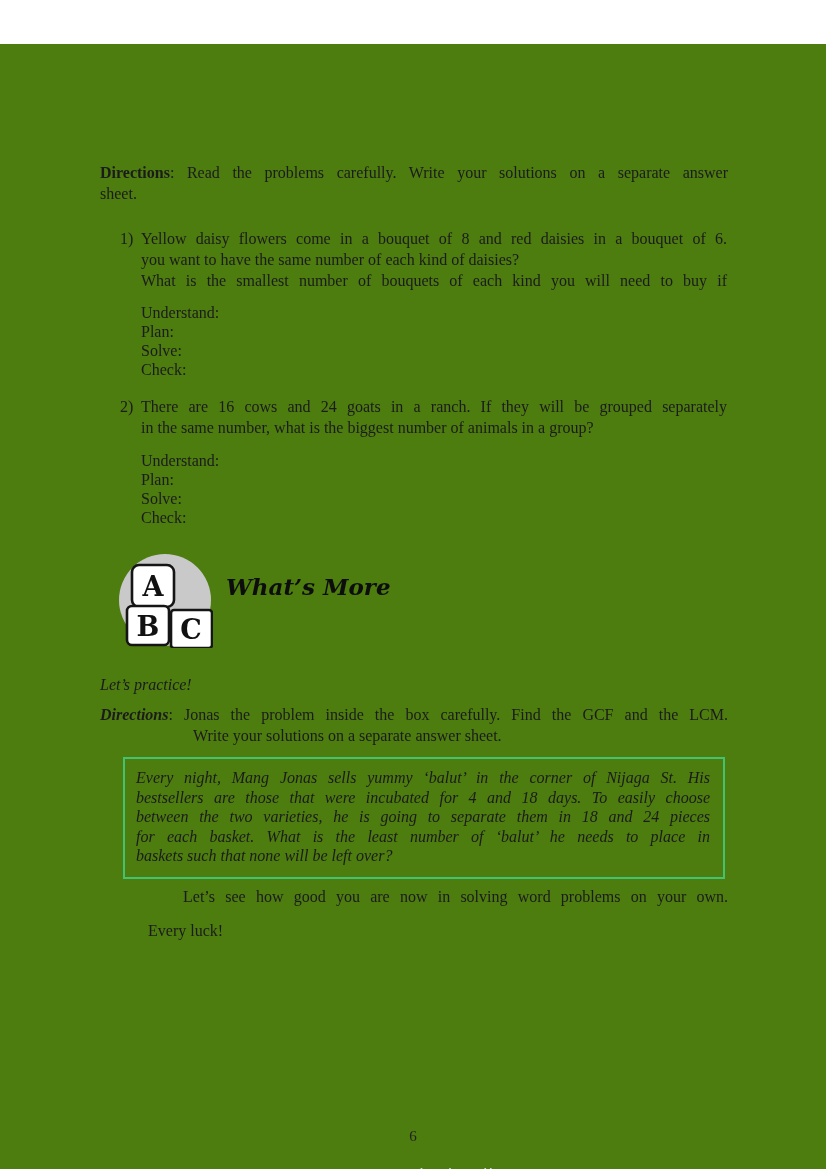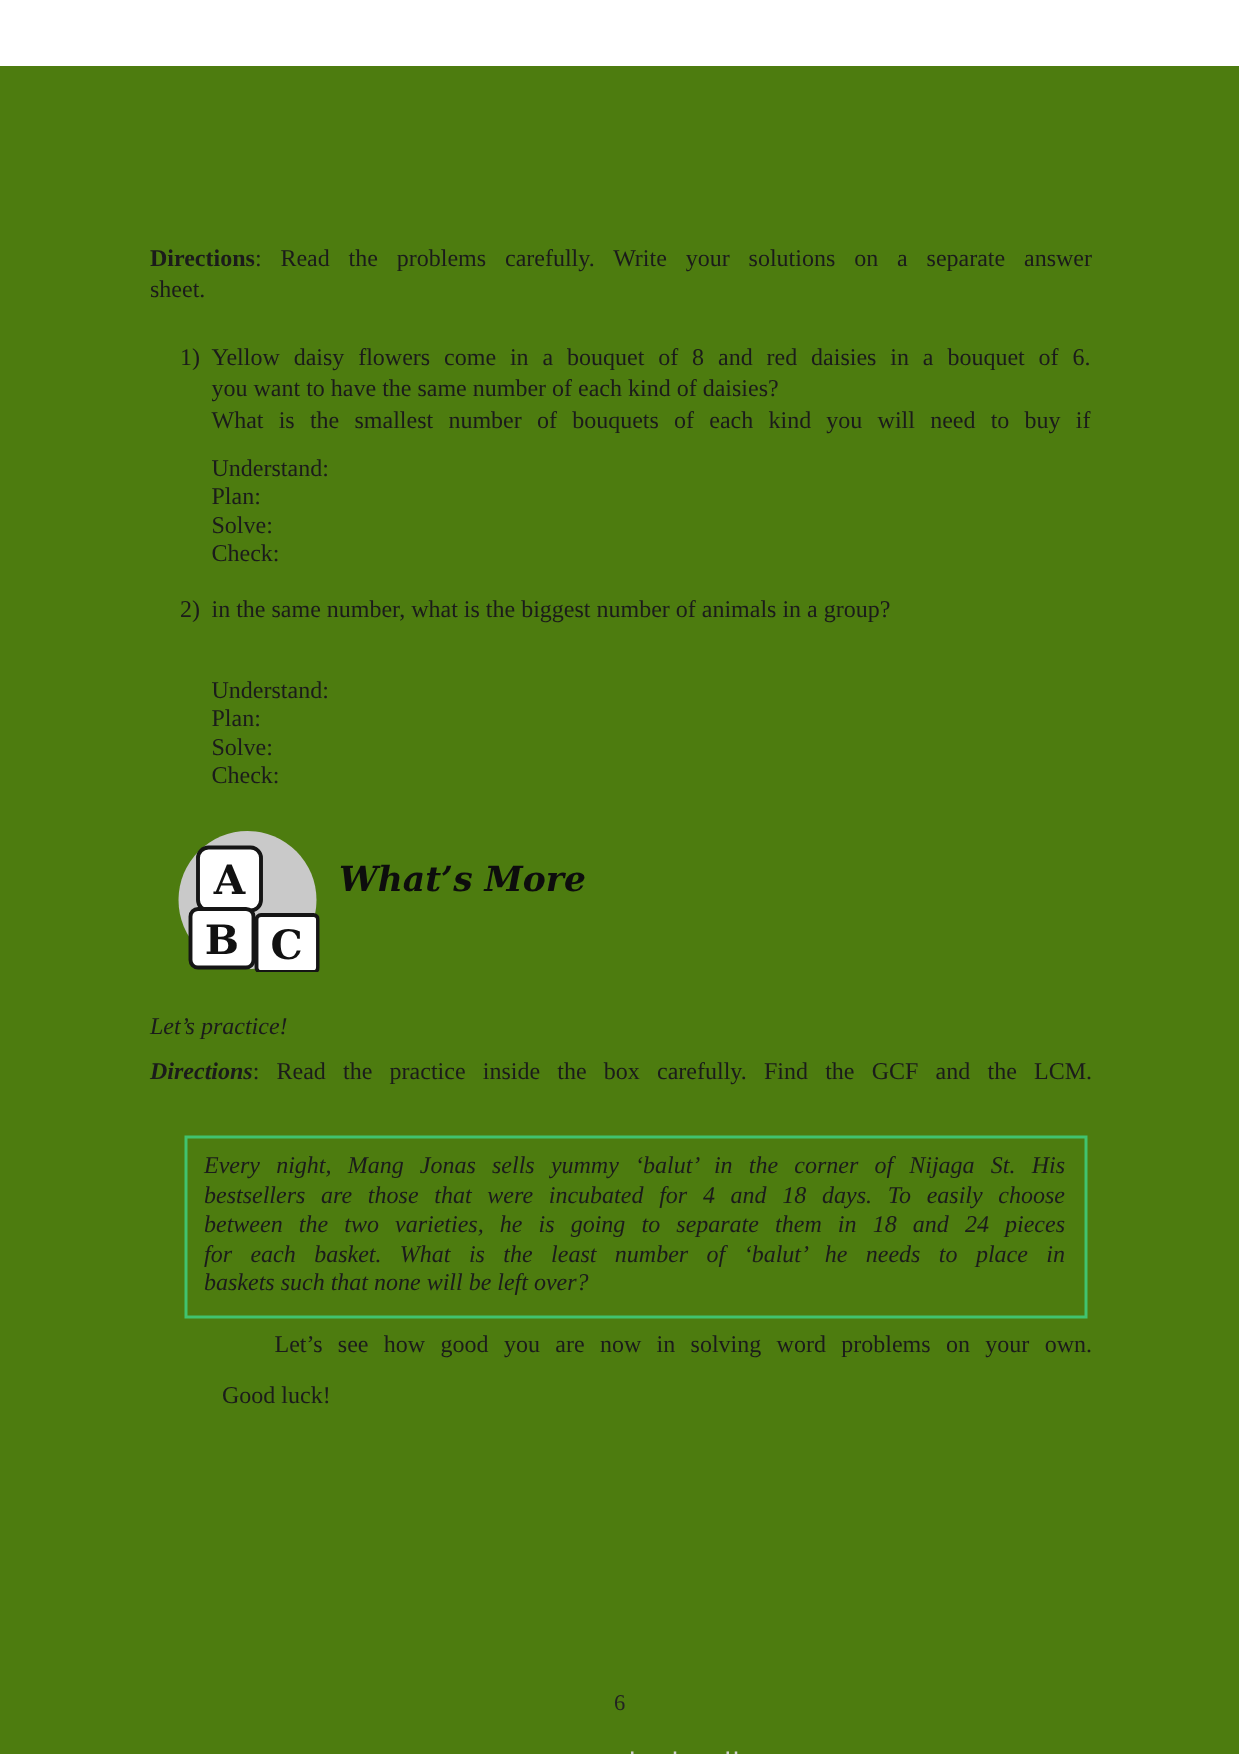--- a/index.html
+++ b/index.html
@@ -54,20 +54,21 @@
   </div>
   <div class="abs steps" style="left:141px; top:259px;">
     <div class="ln">Understand:</div>
     <div class="ln">Plan:</div>
     <div class="ln">Solve:</div>
     <div class="ln">Check:</div>
   </div>
 
   <div class="abs ln" style="left:120px; top:352px;">2)</div>
   <div class="abs" style="left:141px; top:352px; width:586px;">
+    <div class="ln jfull">There are 16 cows and 24 goats in a ranch. If they will be grouped separately</div>
     <div class="ln">in the same number, what is the biggest number of animals in a group?</div>
   </div>
   <div class="abs steps" style="left:141px; top:407px;">
     <div class="ln">Understand:</div>
     <div class="ln">Plan:</div>
     <div class="ln">Solve:</div>
     <div class="ln">Check:</div>
   </div>
 
   <svg class="abs" style="left:117px; top:508px;" width="96" height="96" viewBox="0 0 96 96">
@@ -76,30 +77,31 @@
     <rect x="10" y="54" width="42" height="39" rx="5" fill="#ffffff" stroke="#151515" stroke-width="2.6"></rect>
     <rect x="54" y="58" width="41" height="38" rx="3" fill="#ffffff" stroke="#151515" stroke-width="2.6"></rect>
     <text x="36" y="44" font-size="27" text-anchor="middle">A</text>
     <text x="31" y="84" font-size="27" text-anchor="middle">B</text>
     <text x="74" y="87" font-size="27" text-anchor="middle">C</text>
   </svg>
   <div class="abs heading" style="left:226px; top:529px;text-align:right;">What’s More</div>
 
   <div class="abs ln it" style="left:100px; top:630px;">Let’s practice!</div>
   <div class="abs" style="left:100px; top:660px; width:628px;">
-    <div class="ln jfull"><span class="bi">Directions</span><span>: Read the practice inside the box carefully. Find the GCF and the LCM.</span></div>
+    <div class="ln jfull"><span class="bi">Directions</span><span>: Jonas the problem inside the box carefully. Find the GCF and the LCM.</span></div>
+    <div class="ln" style="padding-left:93px;">Write your solutions on a separate answer sheet.</div>
   </div>
 
   <div class="abs pbox" style="left:123px; top:713px; width:602px; height:122px;font-style:italic;">
     <div class="ln jfull">Every night, Mang Jonas sells yummy ‘balut’ in the corner of Nijaga St. His</div>
     <div class="ln jfull">bestsellers are those that were incubated for 4 and 18 days. To easily choose</div>
     <div class="ln jfull">between the two varieties, he is going to separate them in 18 and 24 pieces</div>
     <div class="ln jfull">for each basket. What is the least number of ‘balut’ he needs to place in</div>
     <div class="ln">baskets such that none will be left over?</div>
   </div>
 
   <div class="abs ln jfull" style="left:100px; top:842px; width:628px; padding-left:83px; box-sizing:border-box;">Let’s see how good you are now in solving word problems on your own.</div>
-  <div class="abs ln" style="left:148px; top:876px;">Good luck!</div>
+  <div class="abs ln" style="left:148px; top:876px;">Every luck!</div>
 
   <div class="abs center pagenum" style="left:0; top:1084px; width:826px;">6</div>
   <div class="abs center watermark" style="left:0; top:1121px; width:826px;">www.modyul.online</div>
 
 </div>
 
 </body></html>

